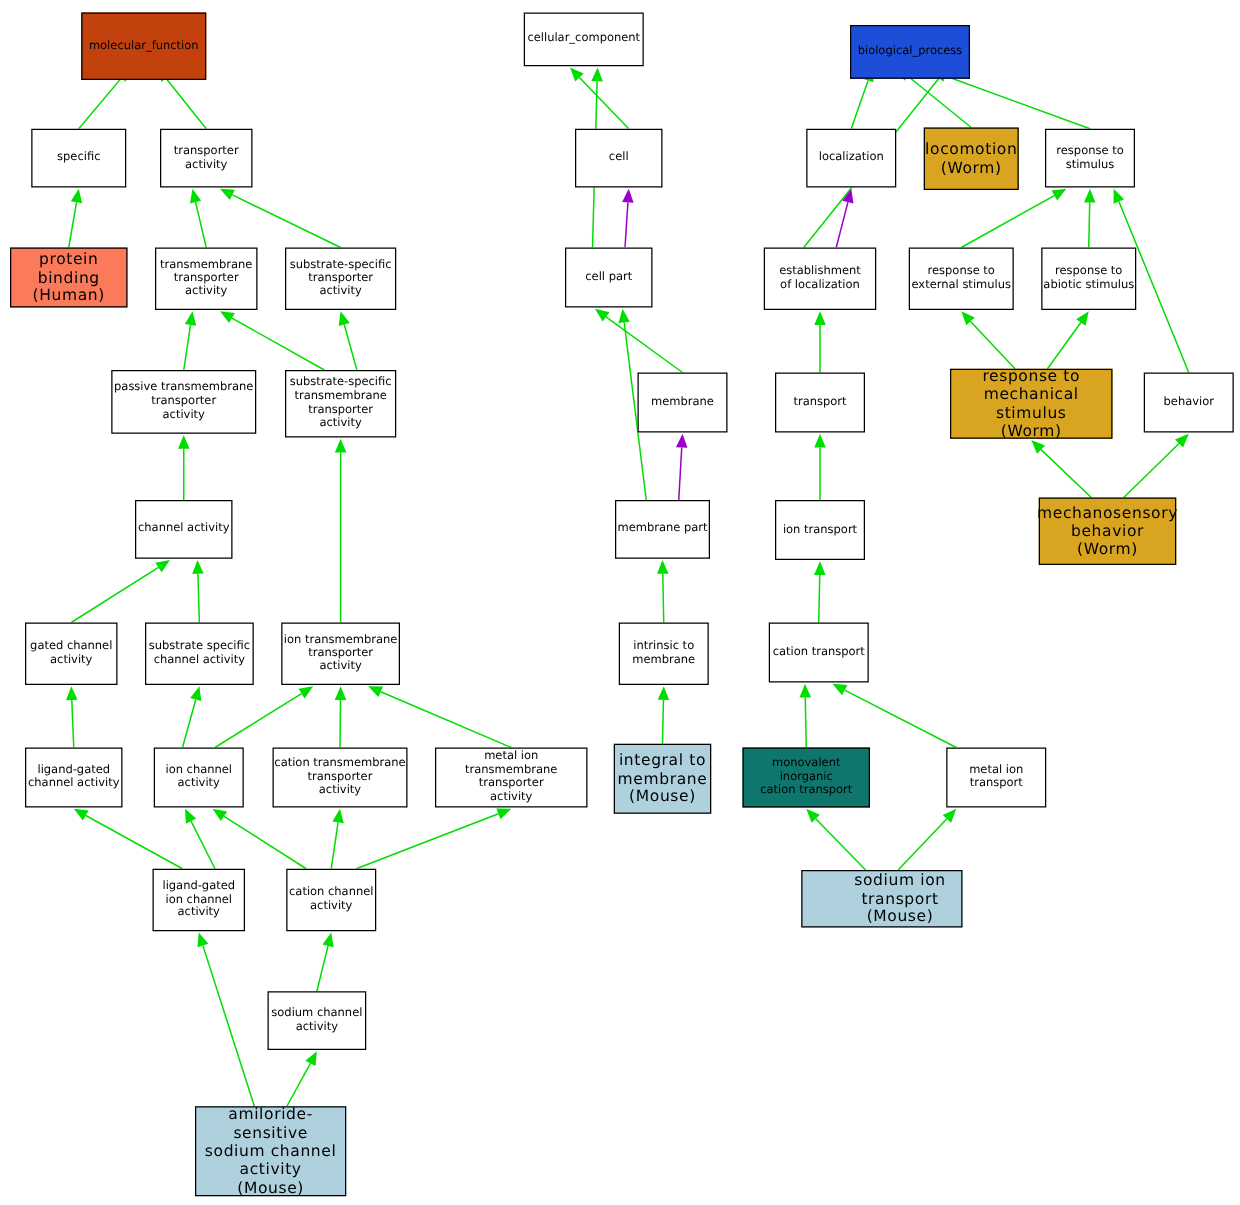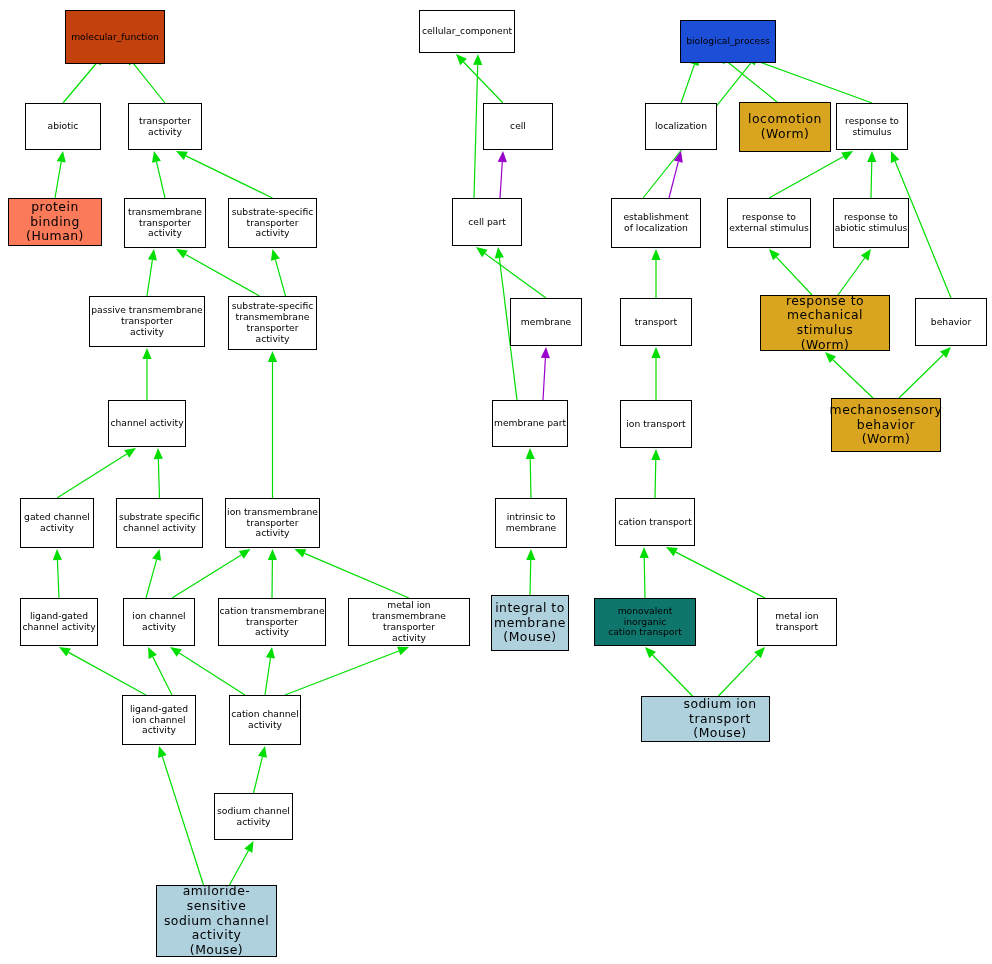--- a/index.html
+++ b/index.html
@@ -250,21 +250,21 @@
         <path d="M 692.5 696 Q 672.5381220405309 675.4874968847693 652.5762440810616 654.9749937695385" stroke="#00dd00" stroke-width="1.2" fill="none"></path>
         <polygon points="645,647 655.911241475596,651.8067462447309 649.2412466865273,658.1432412943461" fill="#00dd00"></polygon>
       </g>
       <g>
         <path d="M 718.5 696 Q 738.0044304685662 675.5274941198213 757.5088609371325 655.0549882396425" stroke="#00dd00" stroke-width="1.2" fill="none"></path>
         <polygon points="765,647 760.8773105646193,658.1876463932053 754.1404113096456,651.9223300860797" fill="#00dd00"></polygon>
       </g>
     </svg>
   <div id="node-layer">
       <div class="node small" style="left: 65px; top: 10px; width: 100px; height: 54px; background: #c2410c;">molecular_function</div>
-      <div class="node small" style="left: 25px; top: 103px; width: 76px; height: 47px; background: rgb(255, 255, 255);">abiotic</div>
+      <div class="node small" style="left: 25px; top: 103px; width: 76px; height: 47px; background: rgb(255, 255, 255);">specific</div>
       <div class="node small" style="left: 128px; top: 103px; width: 74px; height: 47px; background: rgb(255, 255, 255);">transporter
 activity</div>
       <div class="node large gene" style="left: 8px; top: 198px; width: 94px; height: 48px; background: rgb(250, 122, 90);">protein binding
 (Human)</div>
       <div class="node small" style="left: 124px; top: 198px; width: 82px; height: 50px; background: rgb(255, 255, 255);">transmembrane
 transporter
 activity</div>
       <div class="node small" style="left: 228px; top: 198px; width: 89px; height: 50px; background: rgb(255, 255, 255);">substrate-specific
 transporter
 activity</div>
@@ -298,32 +298,32 @@
 activity</div>
       <div class="node small" style="left: 229px; top: 695px; width: 72px; height: 50px; background: rgb(255, 255, 255);">cation channel
 activity</div>
       <div class="node small" style="left: 214px; top: 793px; width: 79px; height: 47px; background: rgb(255, 255, 255);">sodium  channel
 activity</div>
       <div class="node large gene" style="left: 156px; top: 885px; width: 121px; height: 72px; background: rgb(175, 209, 222);">amiloride-sensitive
 sodium channel
 activity
 (Mouse)</div>
       <div class="node small" style="left: 419px; top: 10px; width: 96px; height: 43px; background: rgb(255, 255, 255);">cellular_component</div>
-      <div class="node small" style="left: 483px; top: 103px; width: 70px; height: 47px; background: rgb(255, 255, 255); text-align: right;">cell</div>
+      <div class="node small" style="left: 460px; top: 103px; width: 70px; height: 47px; background: rgb(255, 255, 255); text-align: right;">cell</div>
       <div class="node small" style="left: 452px; top: 198px; width: 70px; height: 48px; background: rgb(255, 255, 255);">cell part</div>
       <div class="node small" style="left: 510px; top: 298px; width: 72px; height: 48px; background: rgb(255, 255, 255);">membrane</div>
       <div class="node small" style="left: 492px; top: 400px; width: 76px; height: 47px; background: rgb(255, 255, 255);">membrane part</div>
       <div class="node small" style="left: 495px; top: 498px; width: 72px; height: 50px; background: rgb(255, 255, 255);">intrinsic to
 membrane</div>
       <div class="node large gene" style="left: 491px; top: 595px; width: 78px; height: 56px; background: rgb(175, 209, 222);">integral to
 membrane
 (Mouse)</div>
       <div class="node small" style="left: 680px; top: 20px; width: 96px; height: 43px; background: #1d4ed8;">biological_process</div>
       <div class="node small" style="left: 645px; top: 103px; width: 72px; height: 47px; background: rgb(255, 255, 255);">localization</div>
-      <div class="node large gene" style="left: 739px; top: 102px; width: 92px; height: 50px; background: rgb(217, 165, 32);">locomotion
+      <div class="node large gene" style="left: 739px; top: 102px; width: 76px; height: 50px; background: rgb(217, 165, 32);">locomotion
 (Worm)</div>
       <div class="node small" style="left: 836px; top: 103px; width: 72px; height: 47px; background: rgb(255, 255, 255);">response to
 stimulus</div>
       <div class="node small" style="left: 611px; top: 198px; width: 90px; height: 50px; background: rgb(255, 255, 255);">establishment
 of localization</div>
       <div class="node small" style="left: 727px; top: 198px; width: 84px; height: 50px; background: rgb(255, 255, 255);">response to
 external stimulus</div>
       <div class="node small" style="left: 833px; top: 198px; width: 76px; height: 50px; background: rgb(255, 255, 255);">response to
 abiotic stimulus</div>
       <div class="node small" style="left: 620px; top: 298px; width: 72px; height: 48px; background: rgb(255, 255, 255);">transport</div>

